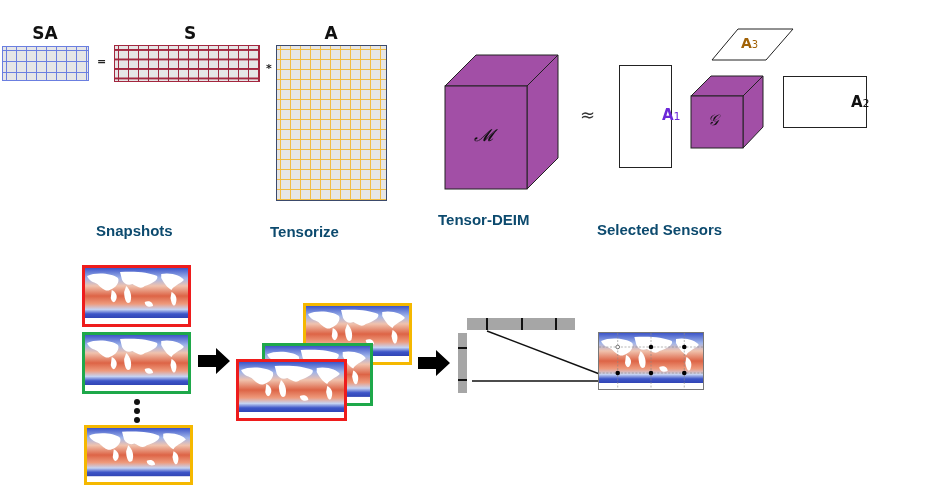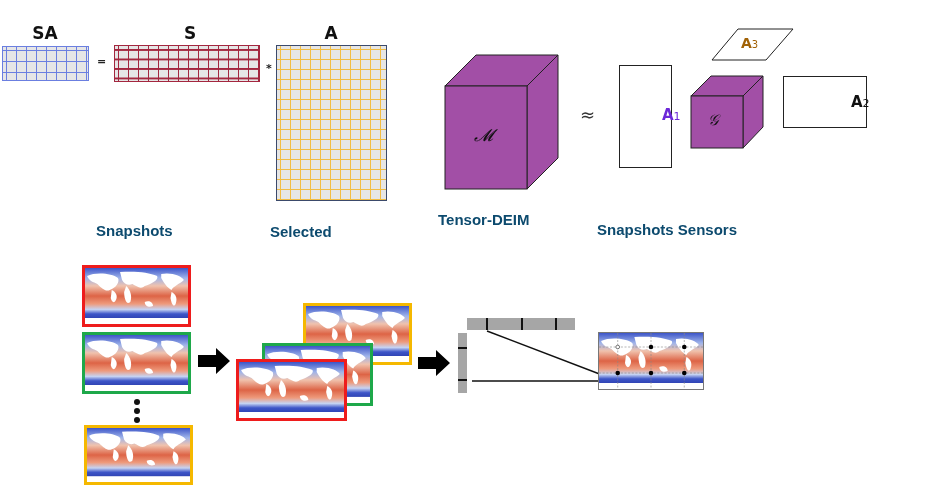--- a/index.html
+++ b/index.html
@@ -58,23 +58,23 @@
 </div>
 <div class="abs" style="left:741px;top:35px;font-family:'DejaVu Sans',sans-serif;font-size:14px;color:#a16207;">
   <b>A</b><span style="font-size:10px;">3</span>
 </div>
 <div class="abs" style="left:708px;top:111px;font-family:'DejaVu Serif',serif;font-style:italic;font-size:15px;color:#111;">𝒢</div>
 <div class="abs" style="left:815px;top:93px;font-family:'DejaVu Sans',sans-serif;font-size:15px;color:#111;margin-left:36px;">
   <b>A</b><span style="font-size:11px;">2</span>
 </div>
 
 <div class="stage-label" style="left:96px;top:222px;">Snapshots</div>
-<div class="stage-label" style="left:270px;top:223px;">Selected</div>
+<div class="stage-label" style="left:270px;top:223px;">Tensorize</div>
 <div class="stage-label" style="left:438px;top:211px;">Tensor-DEIM</div>
-<div class="stage-label" style="left:597px;top:221px;">Snapshots Sensors</div>
+<div class="stage-label" style="left:597px;top:221px;">Selected Sensors</div>
 
 <div class="map" style="left:82px;top:265px;width:109px;height:62px;border:3px solid #ee1c1c;">
     <svg viewBox="0 0 100 56" preserveAspectRatio="none">
   <defs>
         <linearGradient id="sst" x1="0" y1="0" x2="0" y2="1">
     <stop offset="0" stop-color="#3d55c8"></stop>
           <stop offset="0.18" stop-color="#9fb4ea"></stop>
     <stop offset="0.32" stop-color="#f0c2ad"></stop>
           <stop offset="0.5" stop-color="#dd6446"></stop>
     <stop offset="0.64" stop-color="#ee9a7c"></stop>

